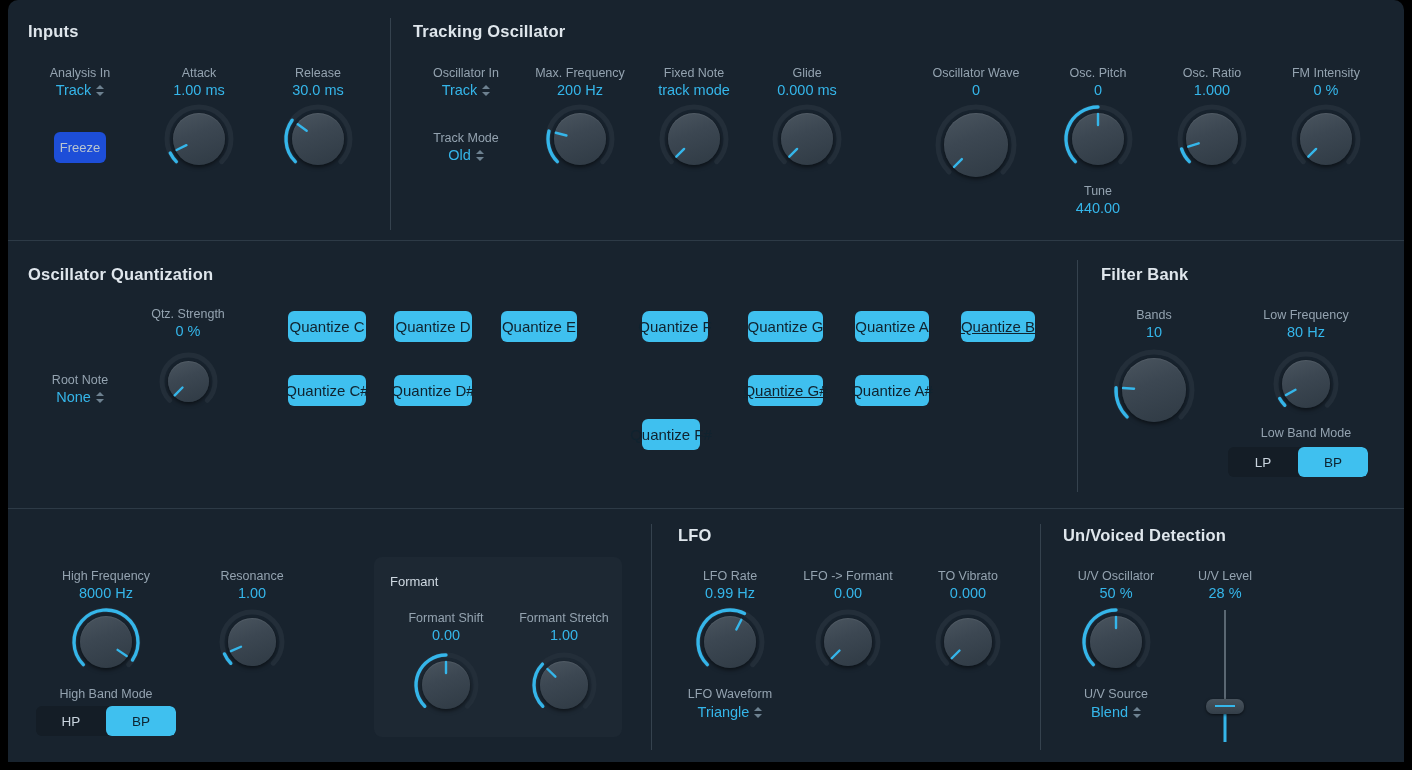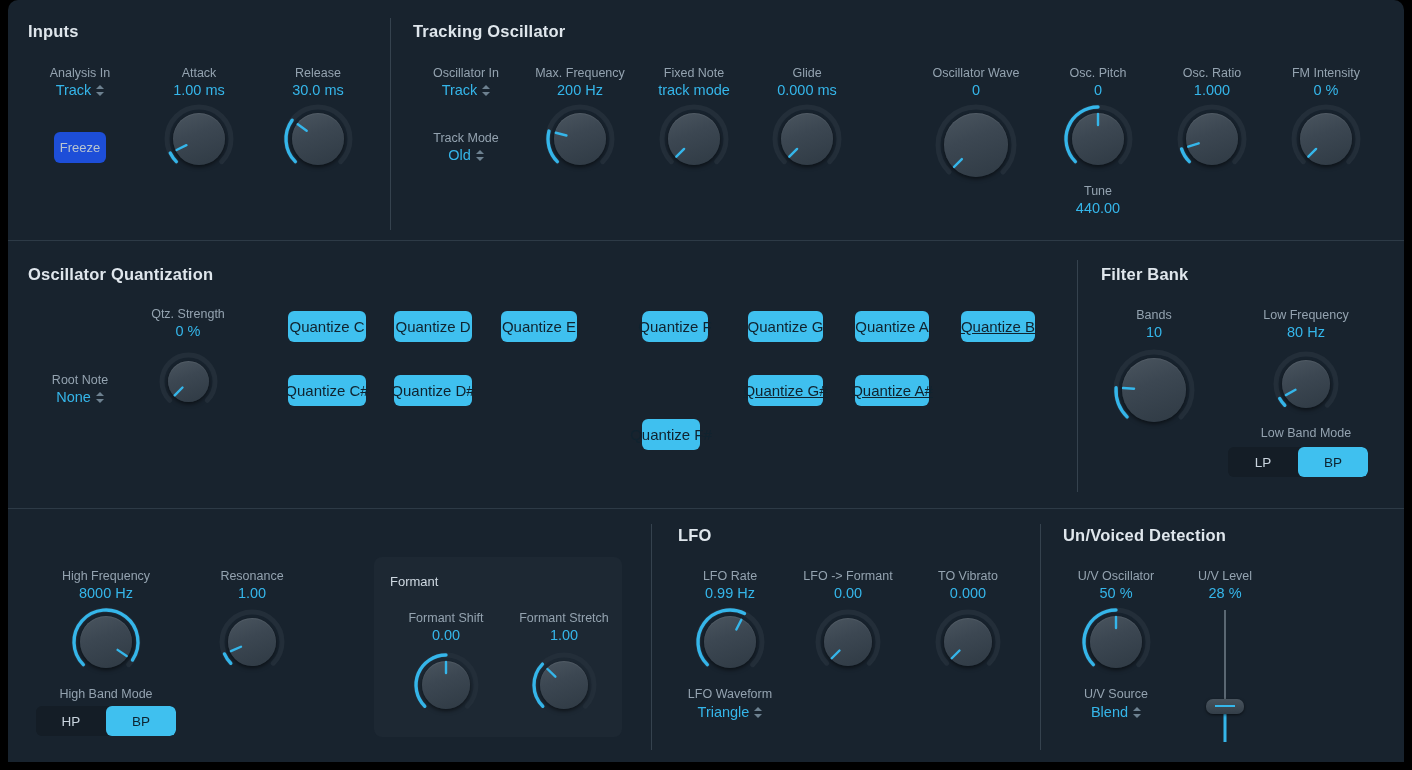--- a/index.html
+++ b/index.html
@@ -329,21 +329,21 @@
       <div class="qbtn" style="left: 634px; top: 311px; width: 66px; border-radius: 7px;">Quantize F</div>
       <div class="qbtn" style="left: 740px; top: 311px; width: 75px;">Quantize G</div>
       <div class="qbtn" style="left: 847px; top: 311px; width: 74px;">Quantize A</div>
       <div class="qbtn" style="left: 953px; top: 311px; width: 74px; text-decoration: underline;">Quantize B</div>
     </div>
   <div id="qsharp">
       <div class="qbtn" style="left: 280px; top: 375px; width: 78px;">Quantize C#</div>
       <div class="qbtn" style="left: 386px; top: 375px; width: 78px;">Quantize D#</div>
       <div class="qbtn" style="left: 634px; top: 375px; width: 58px; margin-top: 44px;">Quantize F#</div>
       <div class="qbtn" style="left: 740px; top: 375px; width: 75px; text-decoration: underline;">Quantize G#</div>
-      <div class="qbtn" style="left: 847px; top: 375px; width: 74px; text-decoration: underline;">Quantize A#</div>
+      <div class="qbtn" style="left: 847px; top: 375px; width: 74px;">Quantize A#</div>
     </div>
 
   <div class="section-title" style="left:1093px; top:265px">Filter Bank</div>
 
   <div class="ctl" style="left:1086px; top:307px; width:120px">
     <div class="lbl">Bands</div>
     <div class="val">10</div>
   </div>
   <div class="knob" style="position: absolute; left: 1106px; top: 350px; width: 80px; height: 80px;">
       <svg width="80" height="80">

